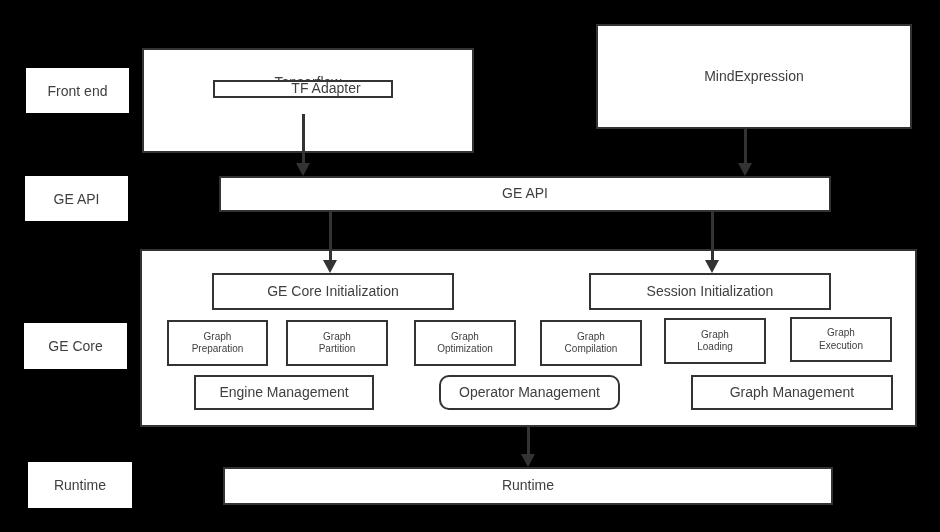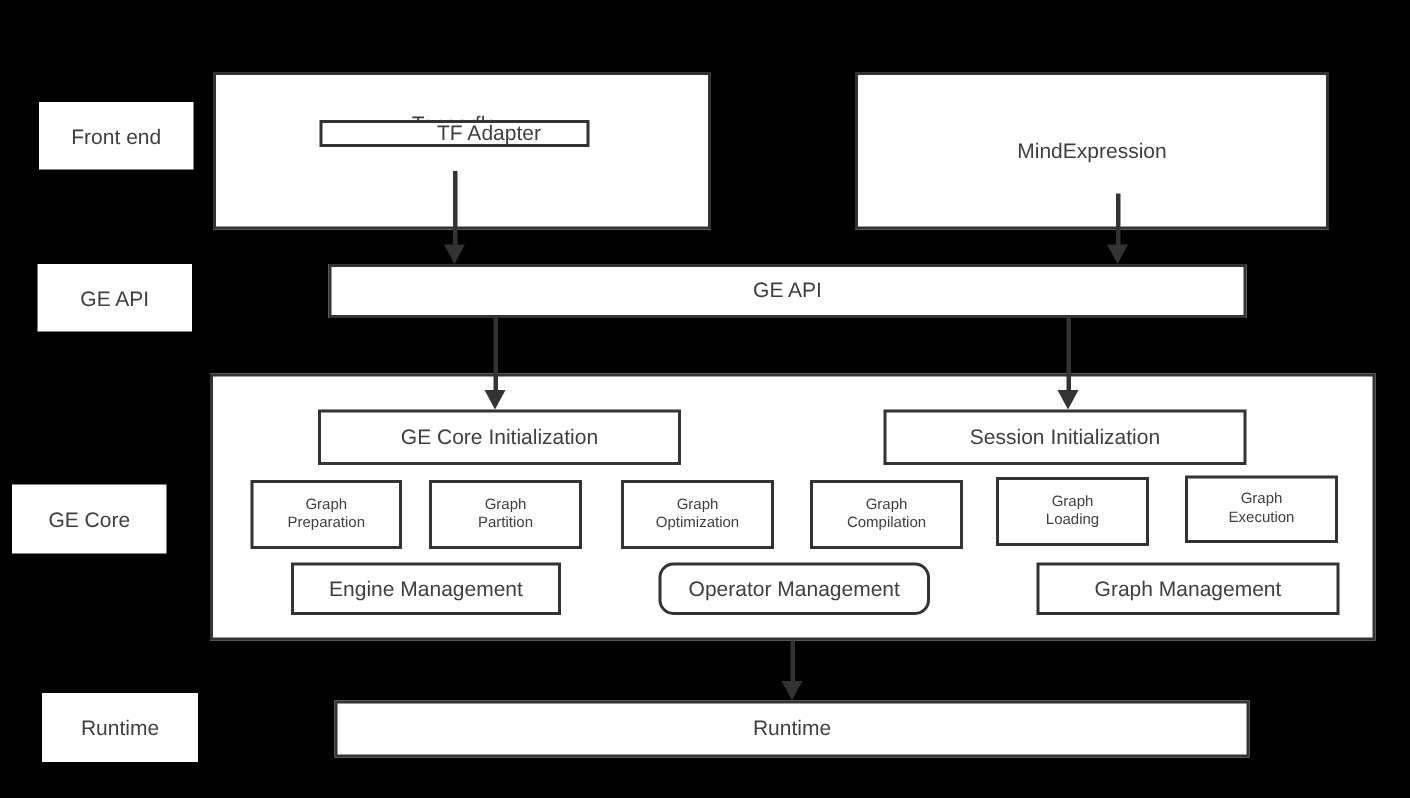--- a/index.html
+++ b/index.html
@@ -71,29 +71,29 @@
   }
   .zi2 { z-index: 2; }
 </style>
 </head>
 <body>
 
 <div id="stage">
 
   <div class="row-label" style="left:26px; top:68px; width:103px; height:45px;">Front end</div>
   <div class="row-label" style="left:25px; top:176px; width:103px; height:45px;">GE API</div>
-  <div class="row-label" style="left:8px; top:323px; width:103px; height:46px;">GE Core</div>
+  <div class="row-label" style="left:24px; top:323px; width:103px; height:46px;">GE Core</div>
   <div class="row-label" style="left:28px; top:462px; width:104px; height:46px;">Runtime</div>
 
   <div class="node container-box" style="left:142px; top:24px; width:332px; height:105px;margin-top:24px;">
     <div class="container-title">Tensorflow</div>
   </div>
   <div class="node zi2" style="left:213px; top:80px; width:180px; height:18px;padding-left:46px;">TF Adapter</div>
 
-  <div class="node" style="left:570px; top:24px; width:316px; height:105px;margin-top:24px;">MindExpression</div>
+  <div class="node" style="left:596px; top:24px; width:316px; height:105px;">MindExpression</div>
 
   <div class="node" style="left:219px; top:176px; width:612px; height:36px;">GE API</div>
 
   <div class="node" style="left:140px; top:249px; width:777px; height:178px;"></div>
 
   <div class="node zi2" style="left:589px; top:273px; width:242px; height:37px;">Session Initialization</div>
   <div class="node zi2" style="left:212px; top:273px; width:242px; height:37px;">GE Core Initialization</div>
 
   <div class="node zi2 two-line" style="left:167px; top:320px; width:101px; height:46px;">Graph
 Preparation</div>

